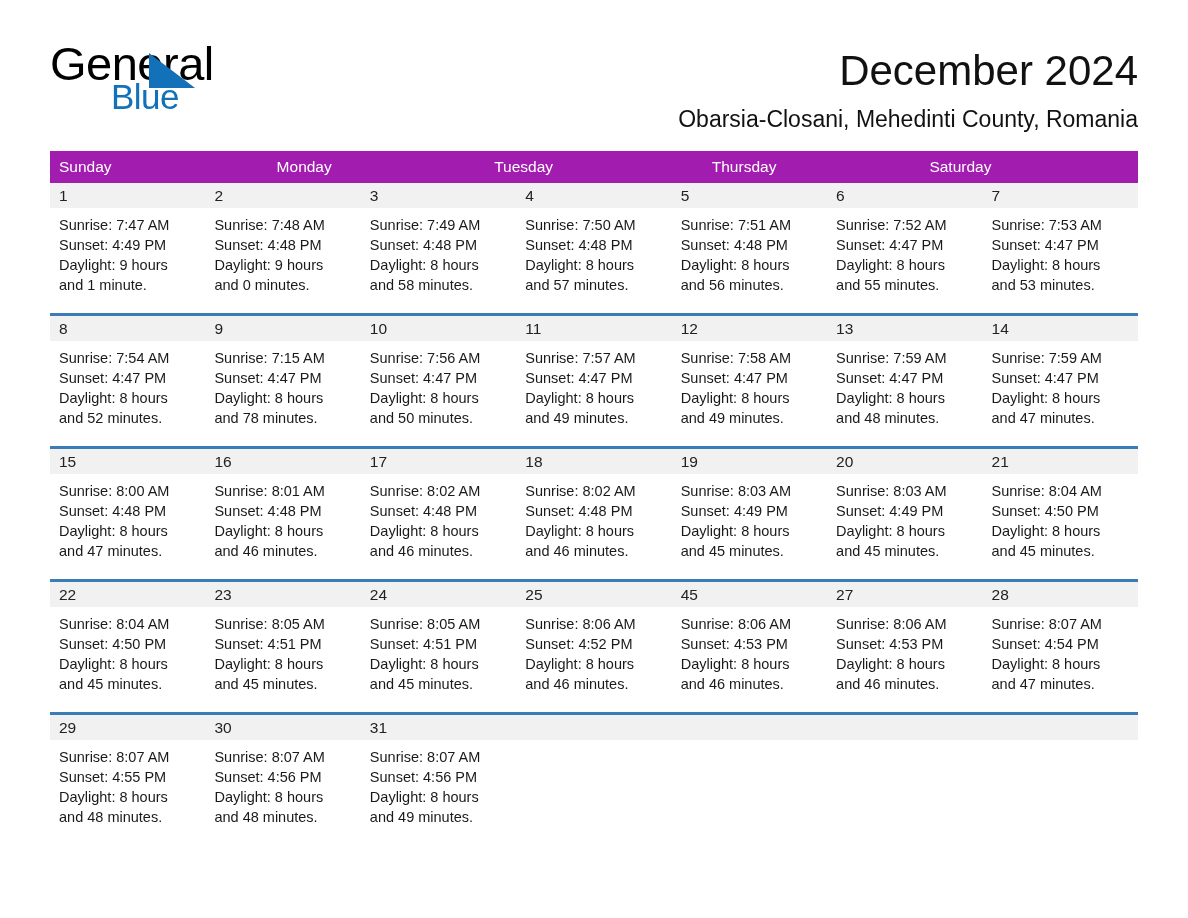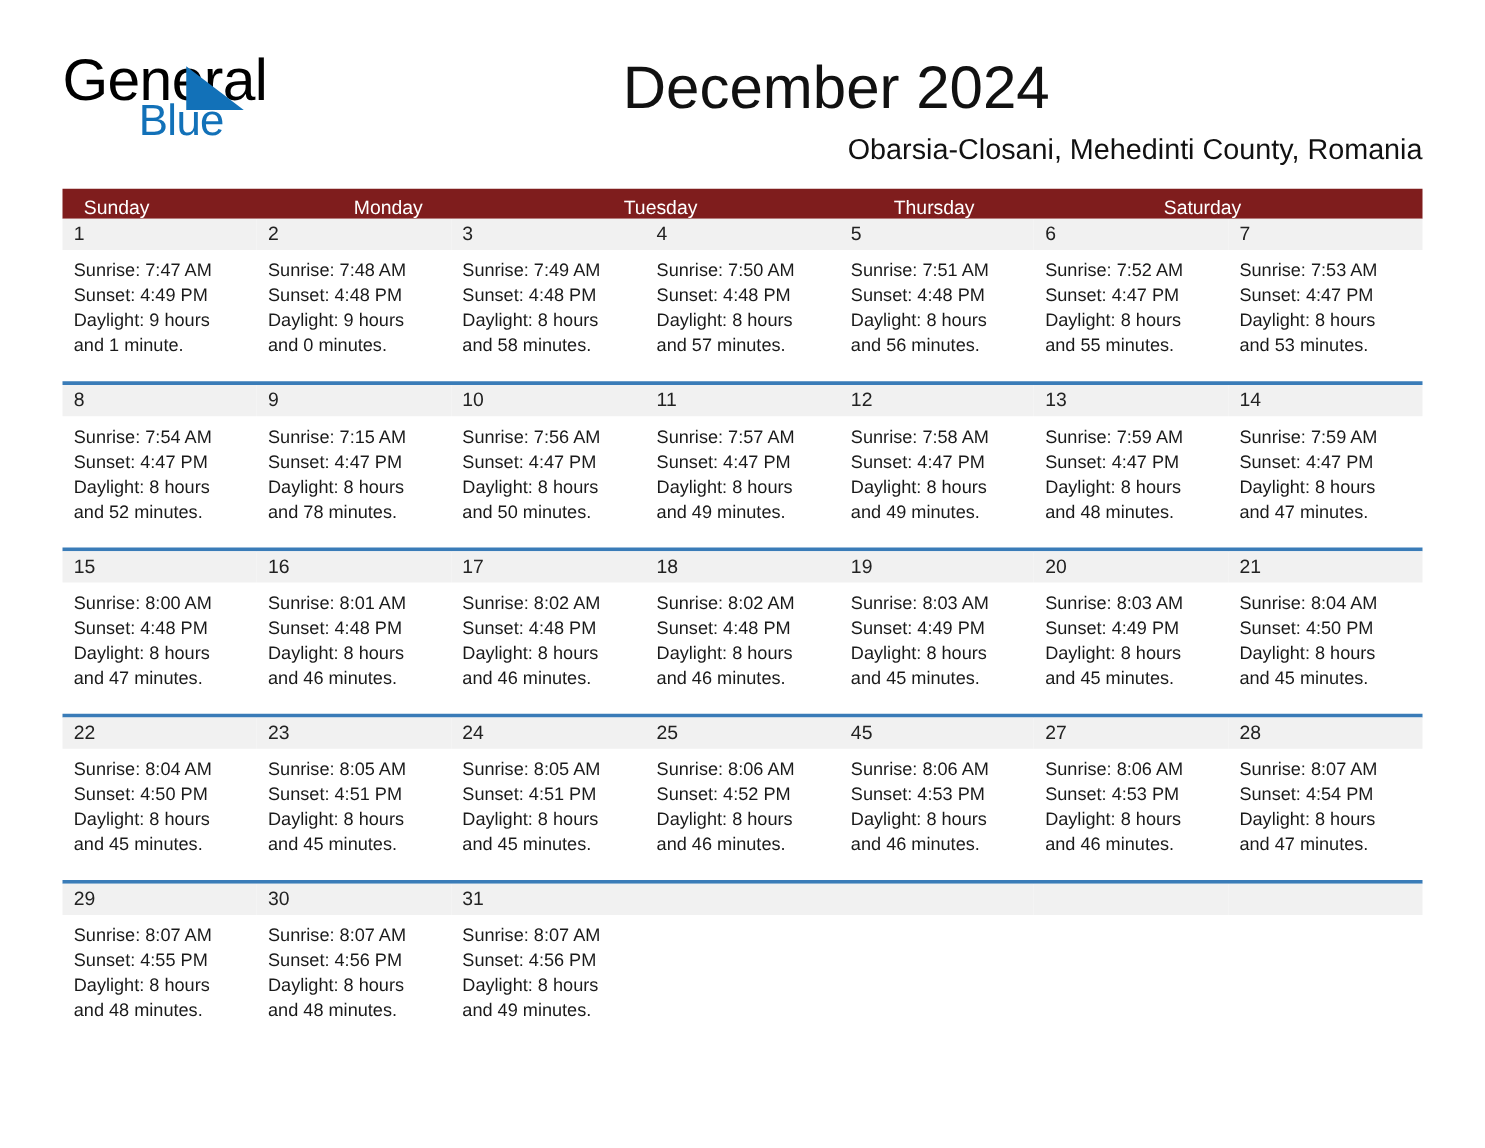--- a/index.html
+++ b/index.html
@@ -48,44 +48,42 @@
     letter-spacing:-0.5px;
     color:#1271b8;
     line-height:40px;
   }
   .titles{
     text-align:right;
     flex:1 1 auto;
     padding-top:2px;
   }
   .title-main{
-    font-size:48px;
+    font-size:42px;
     color:#111111;
     line-height:50px;
     white-space:nowrap;
-    text-align:center;
   }
   .title-sub{
     font-size:23px;
     color:#111111;
     line-height:30px;
     margin-top:8px;
     white-space:nowrap;
   }
 
   
   .calendar{
     margin-top:17px;
     width:1088px;
   }
   .weekday-row{
     display:flex;
-    background:#7f1d1d;
-    height:24px;
-    padding-left:8px;
+    background:#a21caf;
+    height:32px;
   }
   .weekday{
     flex:1 1 0;
     color:#ffffff;
     font-size:15.5px;
     line-height:32px;
     padding-left:9px;
     box-sizing:border-box;
     white-space:nowrap;
   }

